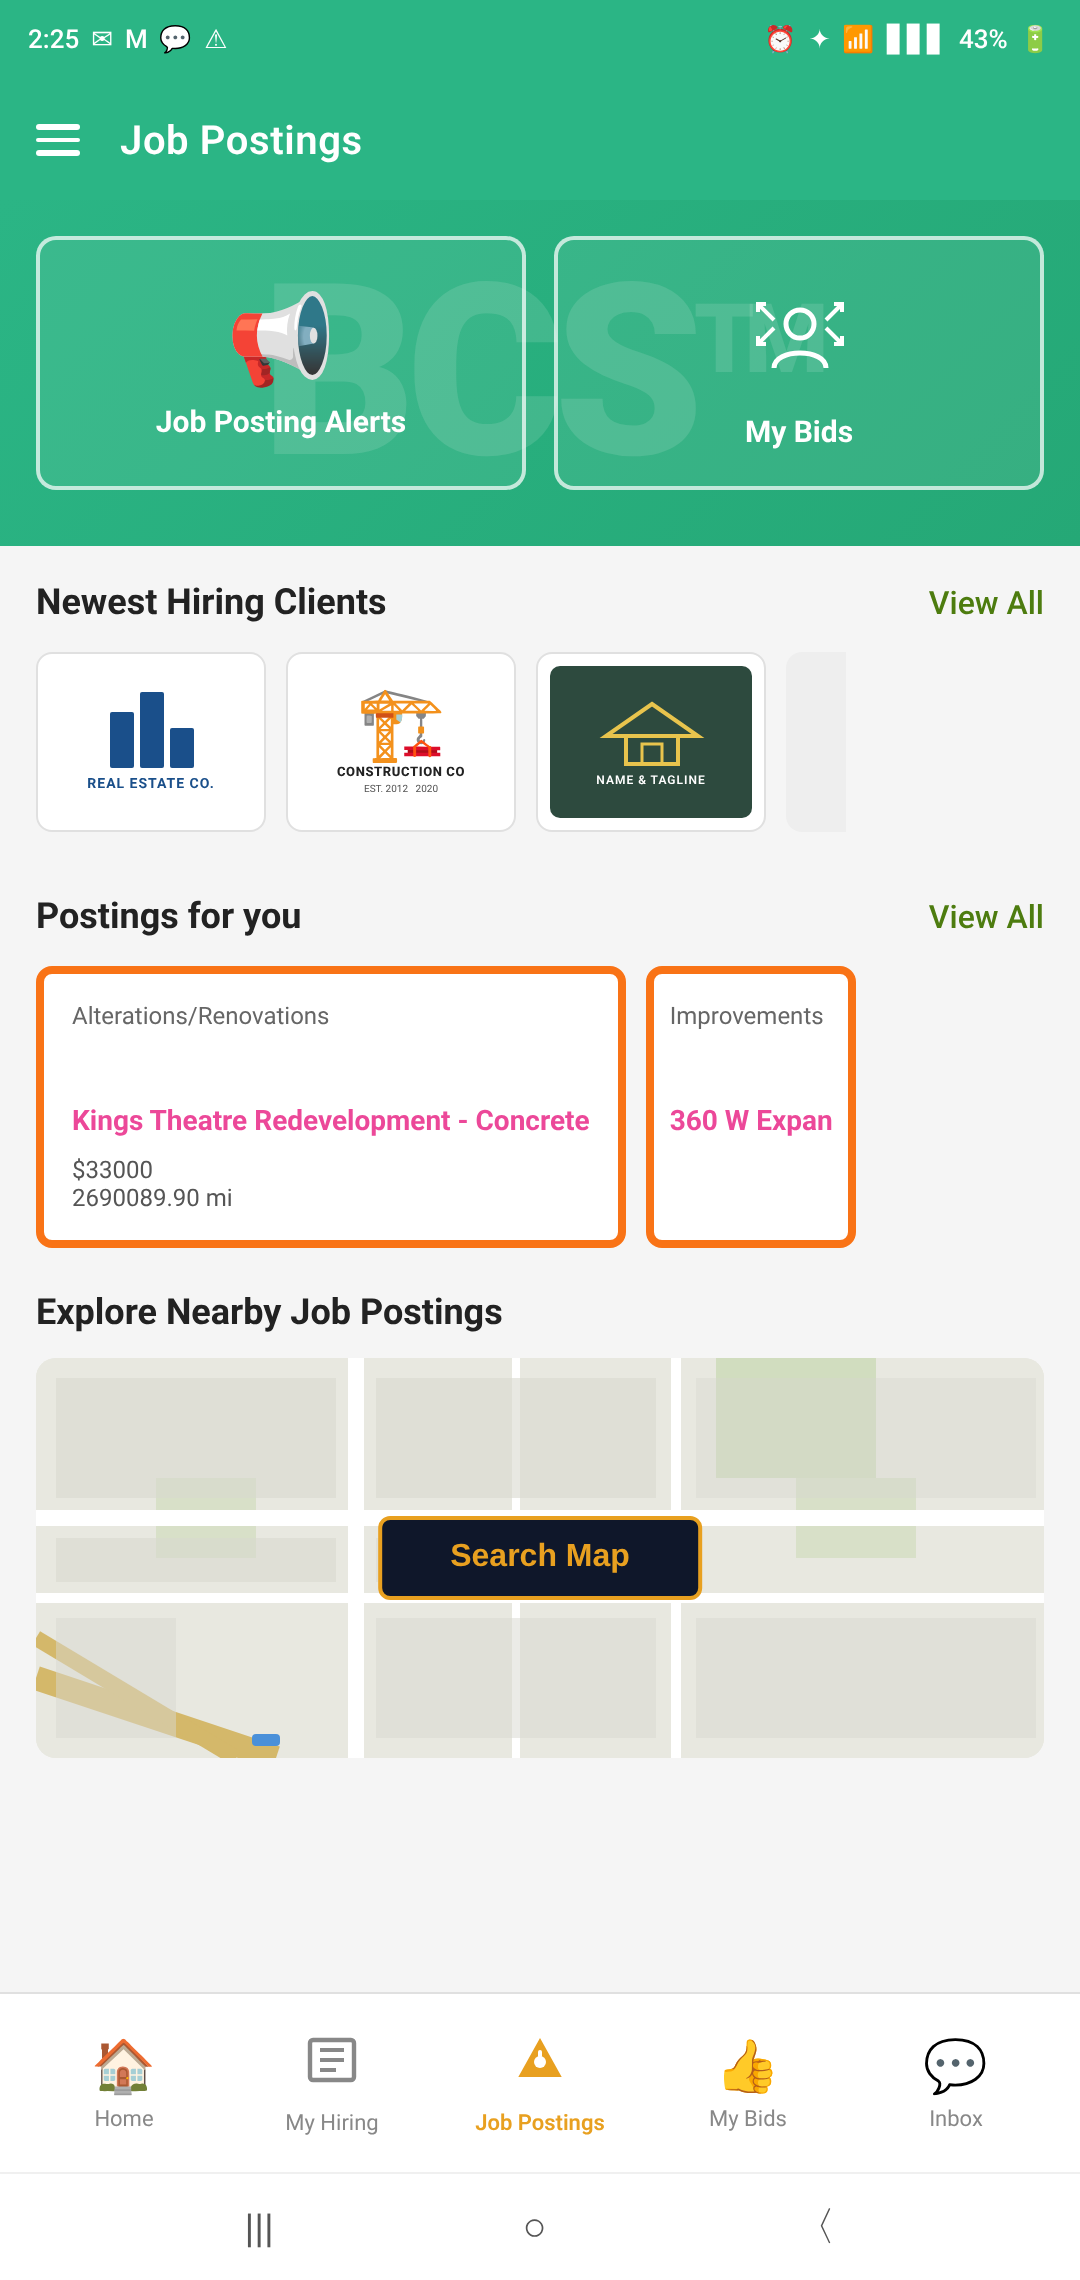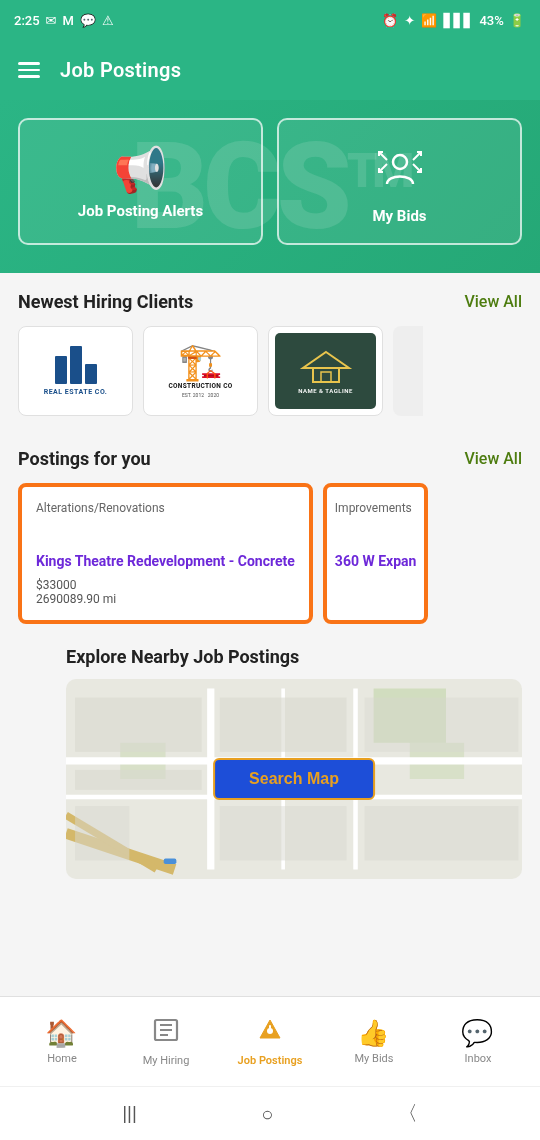--- a/index.html
+++ b/index.html
@@ -233,38 +233,37 @@
       flex-shrink: 0;
     }
     .posting-category {
       font-size: 12px;
       color: #666;
       margin-bottom: 6px;
     }
     .posting-title {
       font-size: 14px;
       font-weight: 700;
-      color: #6d28d9;
+      color: #ec4899;
       margin-bottom: 8px;
       line-height: 1.3;
       margin-top: 37px;
     }
     .posting-meta {
       font-size: 12px;
       color: #555;
     }
     .posting-meta-row {
       display: flex;
       justify-content: space-between;
     }
 
     
     .explore-section {
       padding: 0 18px 18px;
-      margin-left: 48px;
     }
     .explore-title {
       font-size: 18px;
       font-weight: 700;
       color: #222;
       margin-bottom: 12px;
       padding-top: 4px;
     }
     .map-container {
       width: 100%;
@@ -282,21 +281,21 @@
     }
 
     
     .search-map-btn {
       position: absolute;
       top: 50%;
       left: 50%;
       transform: translate(-50%, -50%);
       border: 2px solid #e8a020;
       color: #e8a020;
-      background: #1d4ed8;
+      background: #0f172a;
       padding: 10px 34px;
       font-size: 16px;
       font-weight: 600;
       border-radius: 6px;
       cursor: pointer;
       white-space: nowrap;
     }
 
     
     .bottom-nav {

